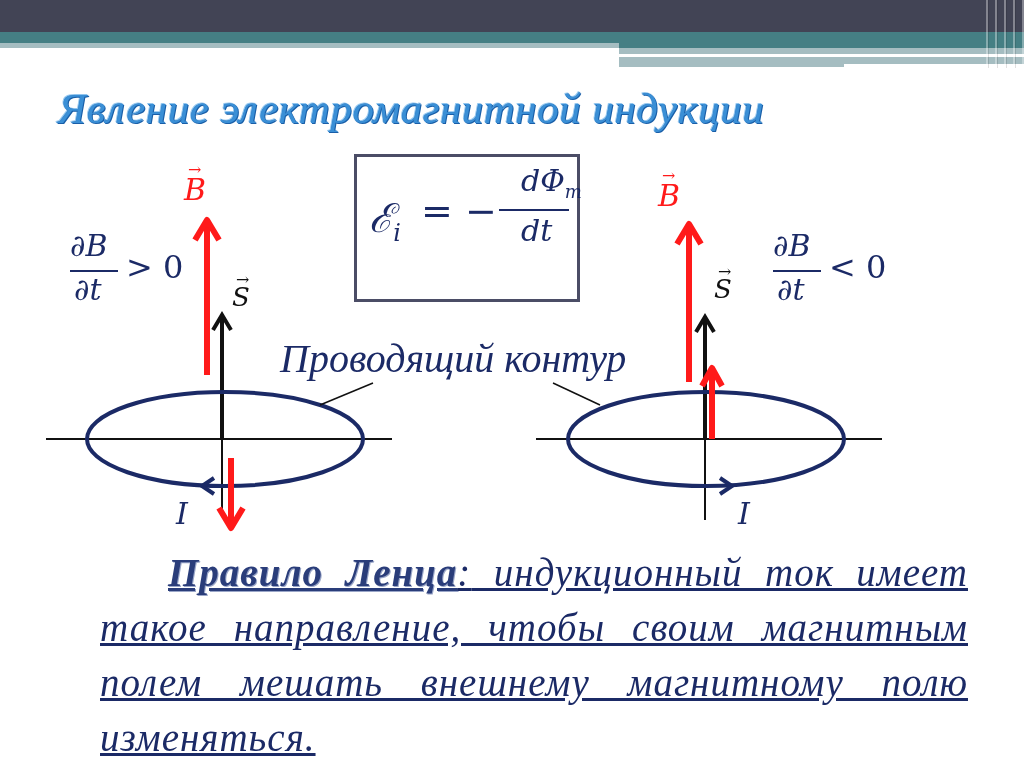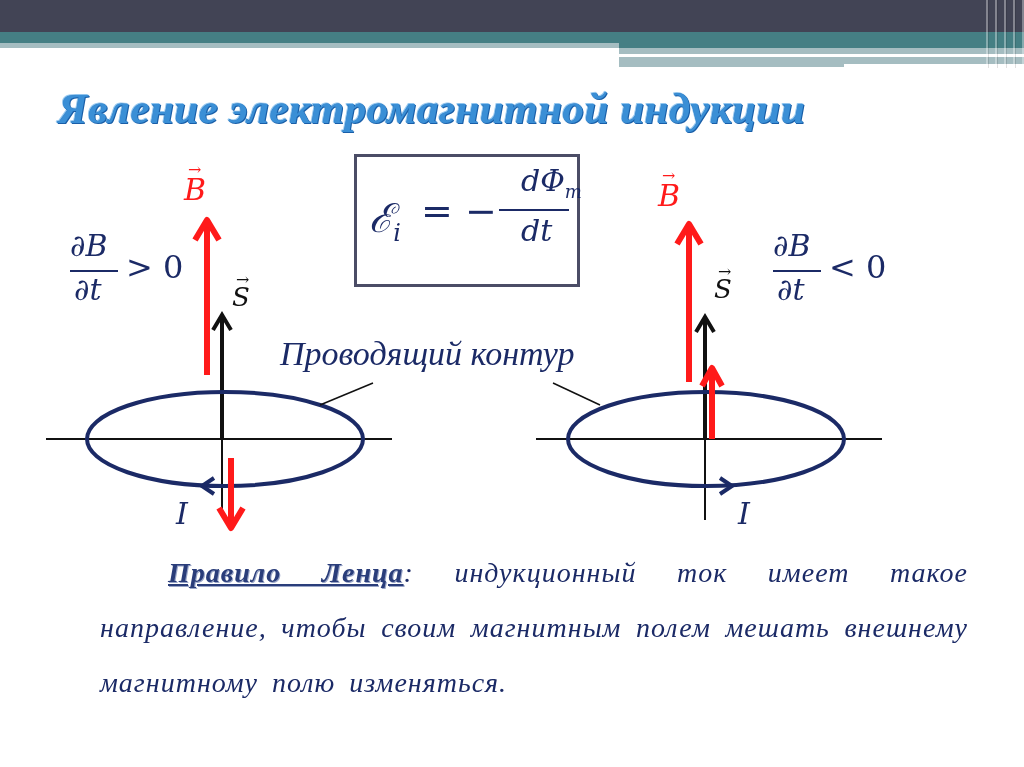--- a/index.html
+++ b/index.html
@@ -12,26 +12,26 @@
   .band-teal { position: absolute; left: 0; top: 32px; width: 1024px; height: 16px; background: #457f84; }
   .band-light-left { position: absolute; left: 0; top: 43px; width: 619px; height: 5px; background: #a5bdc1; }
   .band-light-r1 { position: absolute; left: 619px; top: 48px; width: 405px; height: 6px; background: #a5bdc1; }
   .band-light-r2 { position: absolute; left: 619px; top: 57px; width: 405px; height: 10px; background: #a5bdc1; }
   .band-white-r { position: absolute; left: 844px; top: 64px; width: 180px; height: 4px; background: #ffffff; }
   .edge-stripes { position: absolute; right: 0; top: 0; width: 44px; height: 68px;
     background: repeating-linear-gradient(90deg, rgba(255,255,255,0) 0 6px, rgba(255,255,255,0.35) 6px 8px, rgba(0,0,0,0.12) 8px 9px); }
 
   .title {
     position: absolute; left: 58px; top: 84px; width: 920px;
-    font-family: "Liberation Serif", serif; font-style: italic; font-weight: bold;
+    font-family: "Liberation Serif", serif; font-style: italic; font-weight: normal;
     font-size: 43px; color: #3a8fd6; letter-spacing: 0.5px;
     text-shadow: 0 0 1px #1a5fa8, 1px 1px 0 #1a5fa8, -1px -1px 0 #9fd0f5;
   }
   .formula-box {
-    position: absolute; left: 354px; top: 154px; width: 226px; height: 133px;
+    position: absolute; left: 354px; top: 154px; width: 226px; height: 148px;
     border: 3px solid #4b4d66; box-sizing: border-box;
     font-family: "DejaVu Serif", serif; font-style: italic; color: #1b2a66;
   }
   .f-lhs { position: absolute; left: 12px; top: 32px; font-size: 40px; }
   .f-lhs sub { font-size: 24px; }
   .f-eq { position: absolute; left: 64px; top: 32px; font-size: 38px; font-style: normal; }
   .f-num { position: absolute; left: 164px; top: 6px; font-size: 30px; }
   .f-num sub { font-size: 18px; }
   .f-bar { position: absolute; left: 142px; top: 52px; width: 70px; height: 2px; background: #1b2a66; }
   .f-den { position: absolute; left: 164px; top: 56px; font-size: 30px; }
@@ -43,29 +43,29 @@
   .dbdt .rel { position: absolute; left: 56px; top: 20px; font-size: 32px; white-space: nowrap; }
 
   .vec-label { position: absolute; font-family: "DejaVu Serif", serif; font-style: italic; }
   .vec-label .arr { position: absolute; left: 4px; top: -12px; font-size: 16px; font-style: normal; }
   .b-label { color: #ff1a1a; font-size: 30px; }
   .s-label { color: #111111; font-size: 26px; }
   .i-label { position: absolute; font-family: "DejaVu Serif", serif; font-style: italic; font-size: 30px; color: #1b2a66; }
 
   .contour-label {
     position: absolute; left: 280px; top: 335px;
-    font-family: "Liberation Serif", serif; font-style: italic; font-size: 34px; color: #1b2a66;
+    font-family: "Liberation Serif", serif; font-style: italic; font-size: 40px; color: #1b2a66;
   }
 
   svg.diagram { position: absolute; left: 0; top: 0; }
 
   .lenz {
     position: absolute; left: 100px; top: 545px; width: 868px;
-    font-family: "Liberation Serif", serif; font-style: italic; font-size: 28px; line-height: 55px;
-    color: #1b2a66; text-align: justify; letter-spacing: 1px; word-spacing: 6px;
+    font-family: "Liberation Serif", serif; font-style: italic; font-size: 39px; line-height: 55px;
+    color: #1b2a66; text-align: justify; letter-spacing: 1px; word-spacing: 6px; text-decoration: underline;
   }
   .lenz .indent { display: inline-block; width: 68px; }
   .lenz .rule {
     font-weight: bold; color: #2a3d7a; text-decoration: underline;
     text-shadow: 1px 1px 0 #9aa6c8;
   }
 </style>
 </head>
 <body>
 

